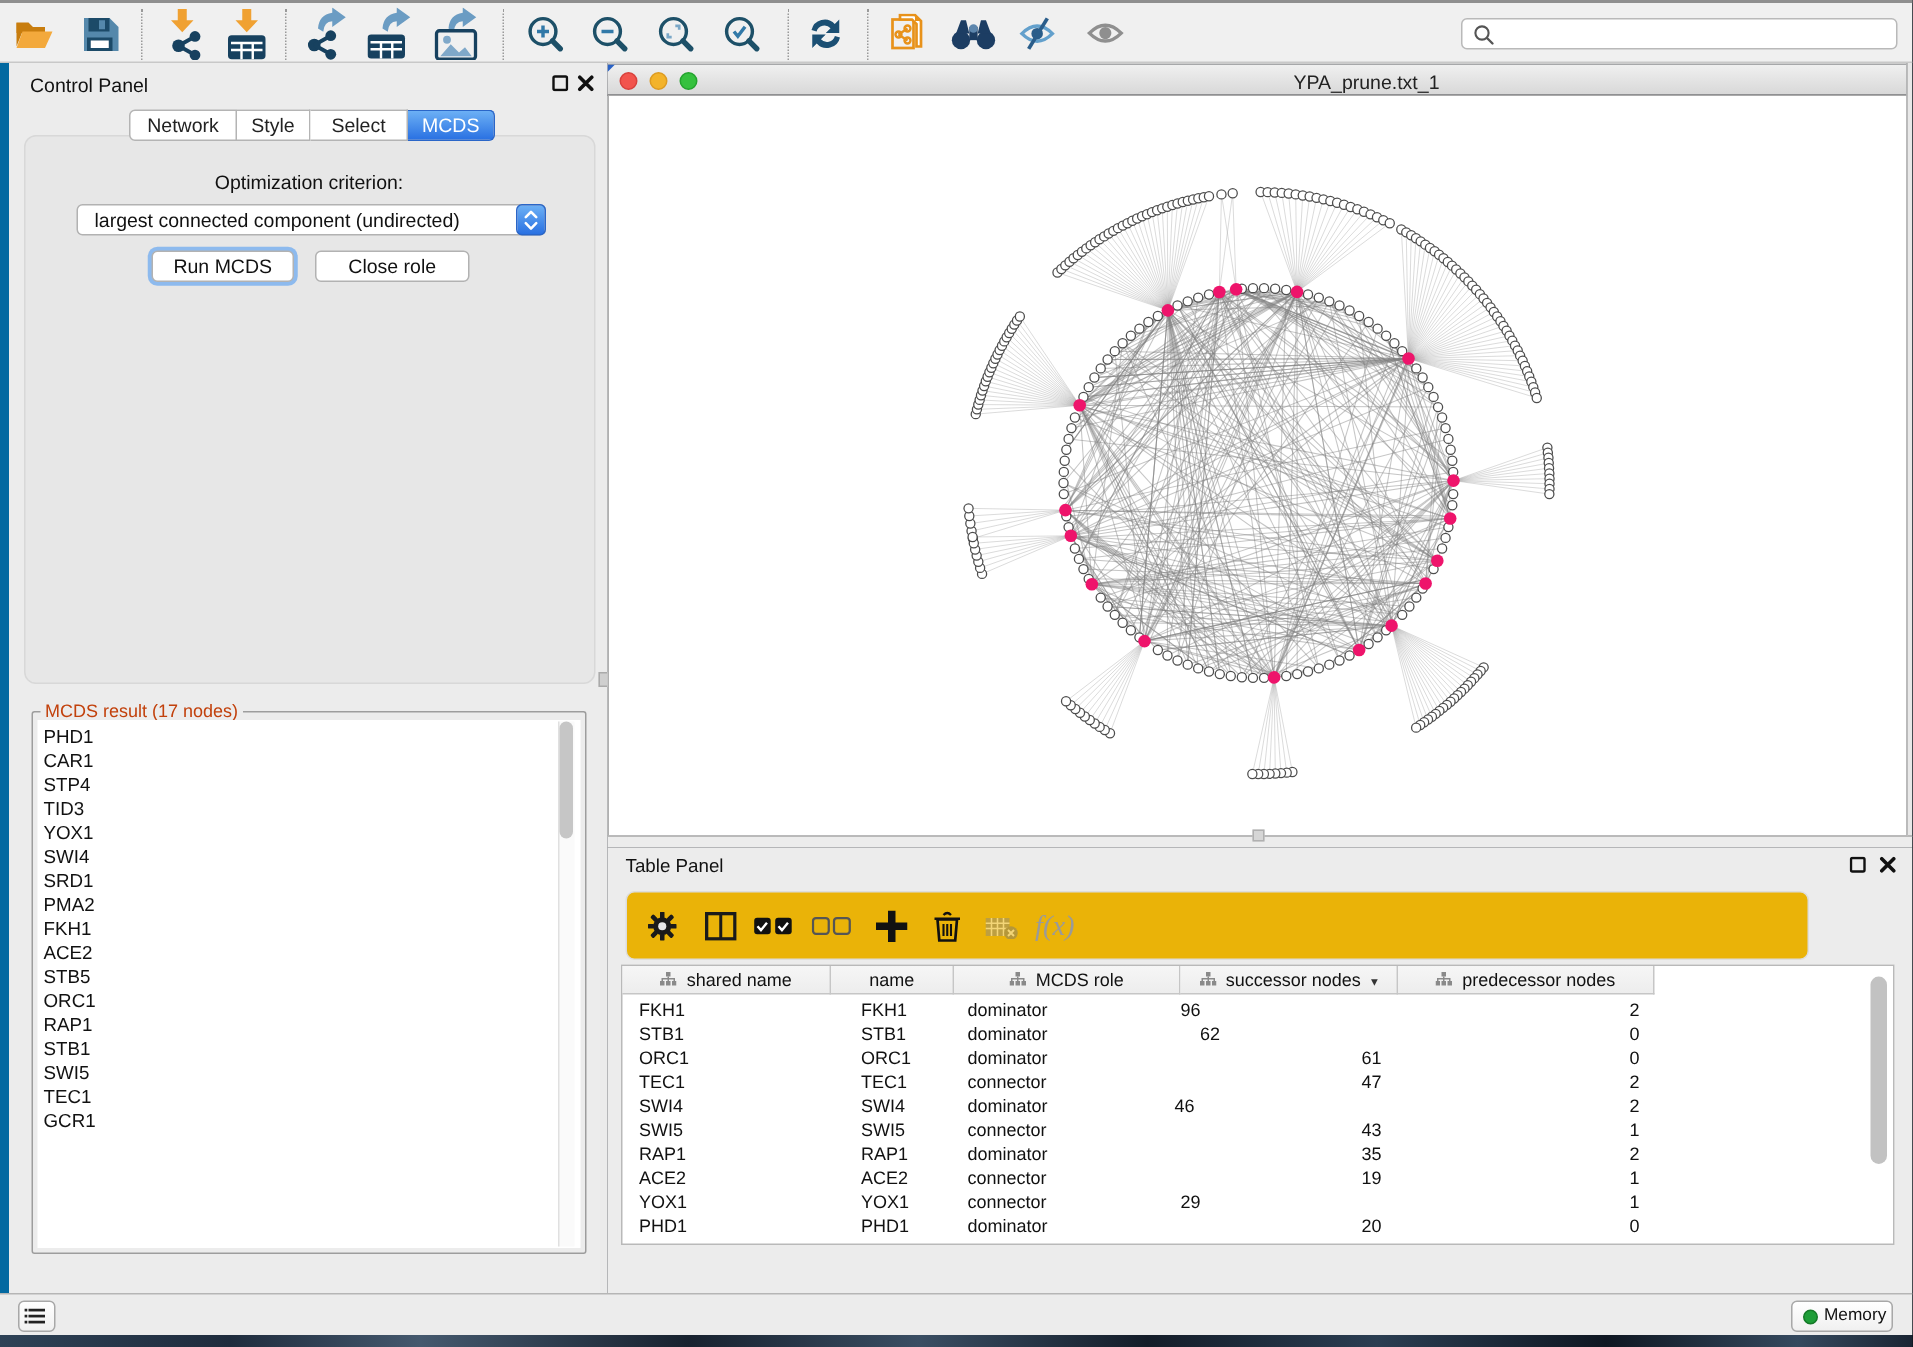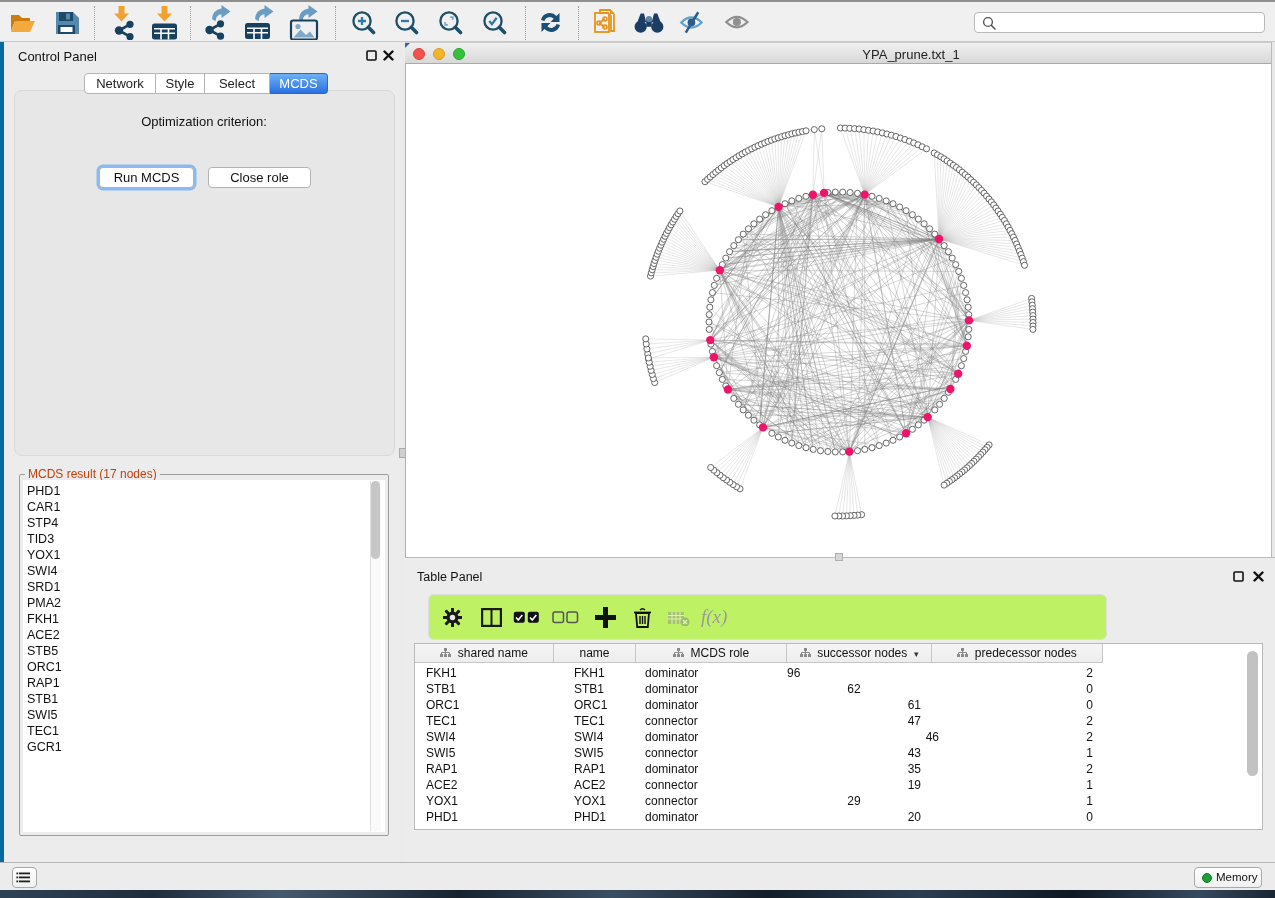--- a/index.html
+++ b/index.html
@@ -5,21 +5,21 @@
 body{font-family:"Liberation Sans",sans-serif;background:#10151d;position:relative}
 .abs{position:absolute}
 
 #wall{left:0;top:890px;width:1275px;height:8px;background:linear-gradient(90deg,#2e4256 0%,#1f2c3d 12%,#45596e 22%,#18222f 36%,#3a4e63 48%,#141d29 60%,#2b3e52 72%,#0f1722 84%,#35495e 94%,#1a2533 100%)}
 
 #toolbar{left:0;top:0;width:1275px;height:42px;background:#f0f0f0;border-top:2px solid #8f8f8f;border-bottom:1px solid #c8c8c8}
 .tsep{position:absolute;top:4px;height:34px;width:0;border-left:1px dotted #9a9a9a}
 #search{position:absolute;left:974px;top:10px;width:291px;height:21px;background:#fff;border:1px solid #b9b9b9;border-radius:4px}
 #search svg{position:absolute;left:7px;top:3px}
 
-#left{left:0;top:42px;width:400px;height:820px;background:#ececec;border-left:4px solid #0369a1}
+#left{left:0;top:42px;width:400px;height:820px;background:#ececec;border-left:6px solid #0369a1}
 #cpTitle{left:14px;top:7px;font-size:13px;color:#111}
 .winbtn{position:absolute;top:8px;width:11px;height:11px}
 #cpPanel{left:10px;top:48px;width:381px;height:366px;background:#e7e7e7;border:1px solid #d8d8d8;border-radius:8px}
 .segrow{position:absolute;top:31px;left:80px;height:21px;display:flex}
 .seg{height:21px;border:1px solid #b4b4b4;border-left:none;background:#fff;font-size:13px;color:#222;text-align:center;line-height:19px}
 .seg.first{border-left:1px solid #b4b4b4;border-radius:4px 0 0 4px}
 .seg.last{border-radius:0 4px 4px 0}
 .seg.blue{background:linear-gradient(#6cb0f5,#2a71e2);color:#fff;border-color:#2a66c8}
 #optlabel{left:0;top:72px;width:400px;text-align:center;font-size:13px;color:#111}
 #combo{left:45px;top:94px;width:313px;height:21px;background:#fff;border:1px solid #b2b2b2;border-radius:4px;font-size:13px;color:#111;line-height:19px;padding-left:11px}
@@ -39,21 +39,21 @@
 #nettitle{left:405px;top:42px;width:866px;height:22px;background:linear-gradient(#f0f0f0,#d8d8d8);border-bottom:1px solid #aaa;border-top:1px solid #ccc}
 #nettitle span{position:absolute;left:306px;top:4px;width:400px;text-align:center;font-size:13px;color:#222}
 .tl{position:absolute;top:5px;width:12px;height:12px;border-radius:50%}
 #netcanvas{left:405px;top:64px;width:866px;height:493px;background:#fff}
 #netright{left:1271px;top:42px;width:4px;height:515px;background:#e8e8e8;border-left:1px solid #bbb}
 #netbottom{left:405px;top:557px;width:870px;height:8px;background:#ececec;border-top:1px solid #b9b9b9}
 #bhandle{left:835px;top:553px;width:8px;height:8px;background:#d6d6d6;border:1px solid #b0b0b0}
 
 #tpanel{left:405px;top:565px;width:870px;height:297px;background:#ececec}
 #tpTitle{left:12px;top:5px;font-size:12.5px;color:#111}
-#ttoolbar{left:23px;top:29px;width:679px;height:46px;background:#bef264;border:1px solid #ddd;border-radius:6px}
+#ttoolbar{left:12px;top:29px;width:789px;height:46px;background:#eab308;border:1px solid #ddd;border-radius:6px}
 #ttable{left:9px;top:78px;width:849px;height:187px;background:#fff;border:1px solid #b9b9b9}
 .th{position:absolute;top:0;height:19px;background:linear-gradient(#f6f6f6,#ededed);border-right:1px solid #c6c6c6;border-bottom:1px solid #c6c6c6;font-size:12px;color:#111;text-align:center;line-height:18px}
 .td{position:absolute;height:16px;font-size:12px;color:#111;line-height:16px}
 #tsbthumb{position:absolute;right:4px;top:85px;width:11px;height:125px;background:#c2c2c2;border-radius:6px}
 
 .btabs{position:absolute;left:256px;top:269px;height:21px;display:flex}
 
 #status{left:0;top:862px;width:1275px;height:28px;background:#ececec;border-top:1px solid #b5b5b5}
 #listbtn{position:absolute;left:12px;top:4px;width:25px;height:21px;background:linear-gradient(#fff,#f0f0f0);border:1px solid #a8a8a8;border-radius:4px}
 #membtn{position:absolute;left:1194px;top:4px;width:68px;height:21px;background:linear-gradient(#fff,#f0f0f0);border:1px solid #a8a8a8;border-radius:4px;font-size:11.5px;color:#111;line-height:19px;padding-left:21px}
@@ -213,20 +213,26 @@
       <path d="M1.5 1.5 L9.5 9.5 M9.5 1.5 L1.5 9.5" stroke="#111" stroke-width="2.4" stroke-linecap="round"></path>
     </svg>
   <div class="abs" id="cpPanel"></div>
   <div class="segrow">
     <div class="seg first" style="width:72px">Network</div>
     <div class="seg" style="width:49px">Style</div>
     <div class="seg" style="width:65px">Select</div>
     <div class="seg blue last" style="width:58px">MCDS</div>
   </div>
   <div class="abs" id="optlabel">Optimization criterion:</div>
+  <div class="abs" id="combo">largest connected component (undirected)
+    <div id="comboBtn"><svg width="18" height="19" viewBox="0 0 18 19">
+          <path d="M5.5 7.8 L9 4.2 L12.5 7.8" fill="none" stroke="#fff" stroke-width="1.7" stroke-linecap="round" stroke-linejoin="round"></path>
+          <path d="M5.5 11.8 L9 15.4 L12.5 11.8" fill="none" stroke="#fff" stroke-width="1.7" stroke-linecap="round" stroke-linejoin="round"></path>
+        </svg></div>
+  </div>
   <div class="btn" id="runbtn">Run MCDS</div>
   <div class="btn" id="closebtn">Close role</div>
   <div class="abs" id="fieldset"></div>
   <div class="abs" id="fieldlabel">MCDS result (17 nodes)</div>
   <div class="abs" id="mlist">
       <div class="it" style="top:4px">PHD1</div>
       <div class="it" style="top:20px">CAR1</div>
       <div class="it" style="top:36px">STP4</div>
       <div class="it" style="top:52px">TID3</div>
       <div class="it" style="top:68px">YOX1</div>
@@ -1206,56 +1212,56 @@
           </g>
         </svg>&nbsp; predecessor nodes</div>
       <div class="td" style="left:11px;top:21px">FKH1</div>
       <div class="td" style="left:159px;top:21px">FKH1</div>
       <div class="td" style="left:230px;top:21px">dominator</div>
       <div class="td" style="left:372px;top:21px;width:134px;text-align:left">96</div>
       <div class="td" style="left:517px;top:21px;width:161px;text-align:right">2</div>
       <div class="td" style="left:11px;top:37px">STB1</div>
       <div class="td" style="left:159px;top:37px">STB1</div>
       <div class="td" style="left:230px;top:37px">dominator</div>
-      <div class="td" style="left:372px;top:37px;width:134px;text-align:center">62</div>
+      <div class="td" style="left:385px;top:37px;width:134px;text-align:left">62</div>
       <div class="td" style="left:517px;top:37px;width:161px;text-align:right">0</div>
       <div class="td" style="left:11px;top:53px">ORC1</div>
       <div class="td" style="left:159px;top:53px">ORC1</div>
       <div class="td" style="left:230px;top:53px">dominator</div>
       <div class="td" style="left:372px;top:53px;width:134px;text-align:right">61</div>
       <div class="td" style="left:517px;top:53px;width:161px;text-align:right">0</div>
       <div class="td" style="left:11px;top:69px">TEC1</div>
       <div class="td" style="left:159px;top:69px">TEC1</div>
       <div class="td" style="left:230px;top:69px">connector</div>
       <div class="td" style="left:372px;top:69px;width:134px;text-align:right">47</div>
       <div class="td" style="left:517px;top:69px;width:161px;text-align:right">2</div>
       <div class="td" style="left:11px;top:85px">SWI4</div>
       <div class="td" style="left:159px;top:85px">SWI4</div>
       <div class="td" style="left:230px;top:85px">dominator</div>
-      <div class="td" style="left:390px;top:85px;width:134px;text-align:right">46</div>
+      <div class="td" style="left:368px;top:85px;width:134px;text-align:left">46</div>
       <div class="td" style="left:517px;top:85px;width:161px;text-align:right">2</div>
       <div class="td" style="left:11px;top:101px">SWI5</div>
       <div class="td" style="left:159px;top:101px">SWI5</div>
       <div class="td" style="left:230px;top:101px">connector</div>
       <div class="td" style="left:372px;top:101px;width:134px;text-align:right">43</div>
       <div class="td" style="left:517px;top:101px;width:161px;text-align:right">1</div>
       <div class="td" style="left:11px;top:117px">RAP1</div>
       <div class="td" style="left:159px;top:117px">RAP1</div>
       <div class="td" style="left:230px;top:117px">dominator</div>
       <div class="td" style="left:372px;top:117px;width:134px;text-align:right">35</div>
       <div class="td" style="left:517px;top:117px;width:161px;text-align:right">2</div>
       <div class="td" style="left:11px;top:133px">ACE2</div>
       <div class="td" style="left:159px;top:133px">ACE2</div>
       <div class="td" style="left:230px;top:133px">connector</div>
       <div class="td" style="left:372px;top:133px;width:134px;text-align:right">19</div>
       <div class="td" style="left:517px;top:133px;width:161px;text-align:right">1</div>
       <div class="td" style="left:11px;top:149px">YOX1</div>
       <div class="td" style="left:159px;top:149px">YOX1</div>
       <div class="td" style="left:230px;top:149px">connector</div>
-      <div class="td" style="left:372px;top:149px;width:134px;text-align:center">29</div>
+      <div class="td" style="left:372px;top:149px;width:134px;text-align:left">29</div>
       <div class="td" style="left:517px;top:149px;width:161px;text-align:right">1</div>
       <div class="td" style="left:11px;top:165px">PHD1</div>
       <div class="td" style="left:159px;top:165px">PHD1</div>
       <div class="td" style="left:230px;top:165px">dominator</div>
       <div class="td" style="left:372px;top:165px;width:134px;text-align:right">20</div>
       <div class="td" style="left:517px;top:165px;width:161px;text-align:right">0</div>
       <div id="tsbthumb" style="top:7px;height:125px"></div>
     </div>
 </div>
 <div class="abs" id="status">

